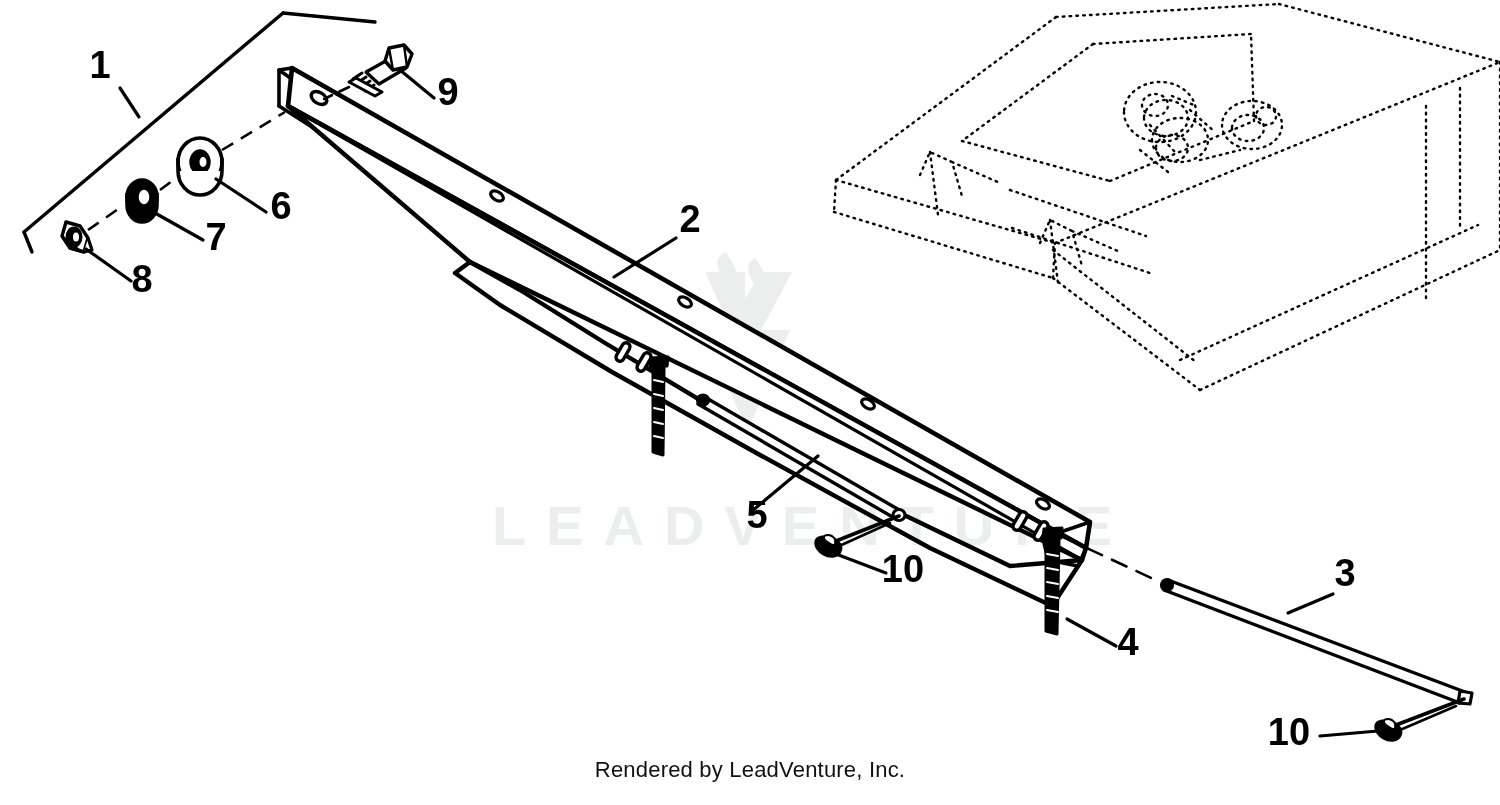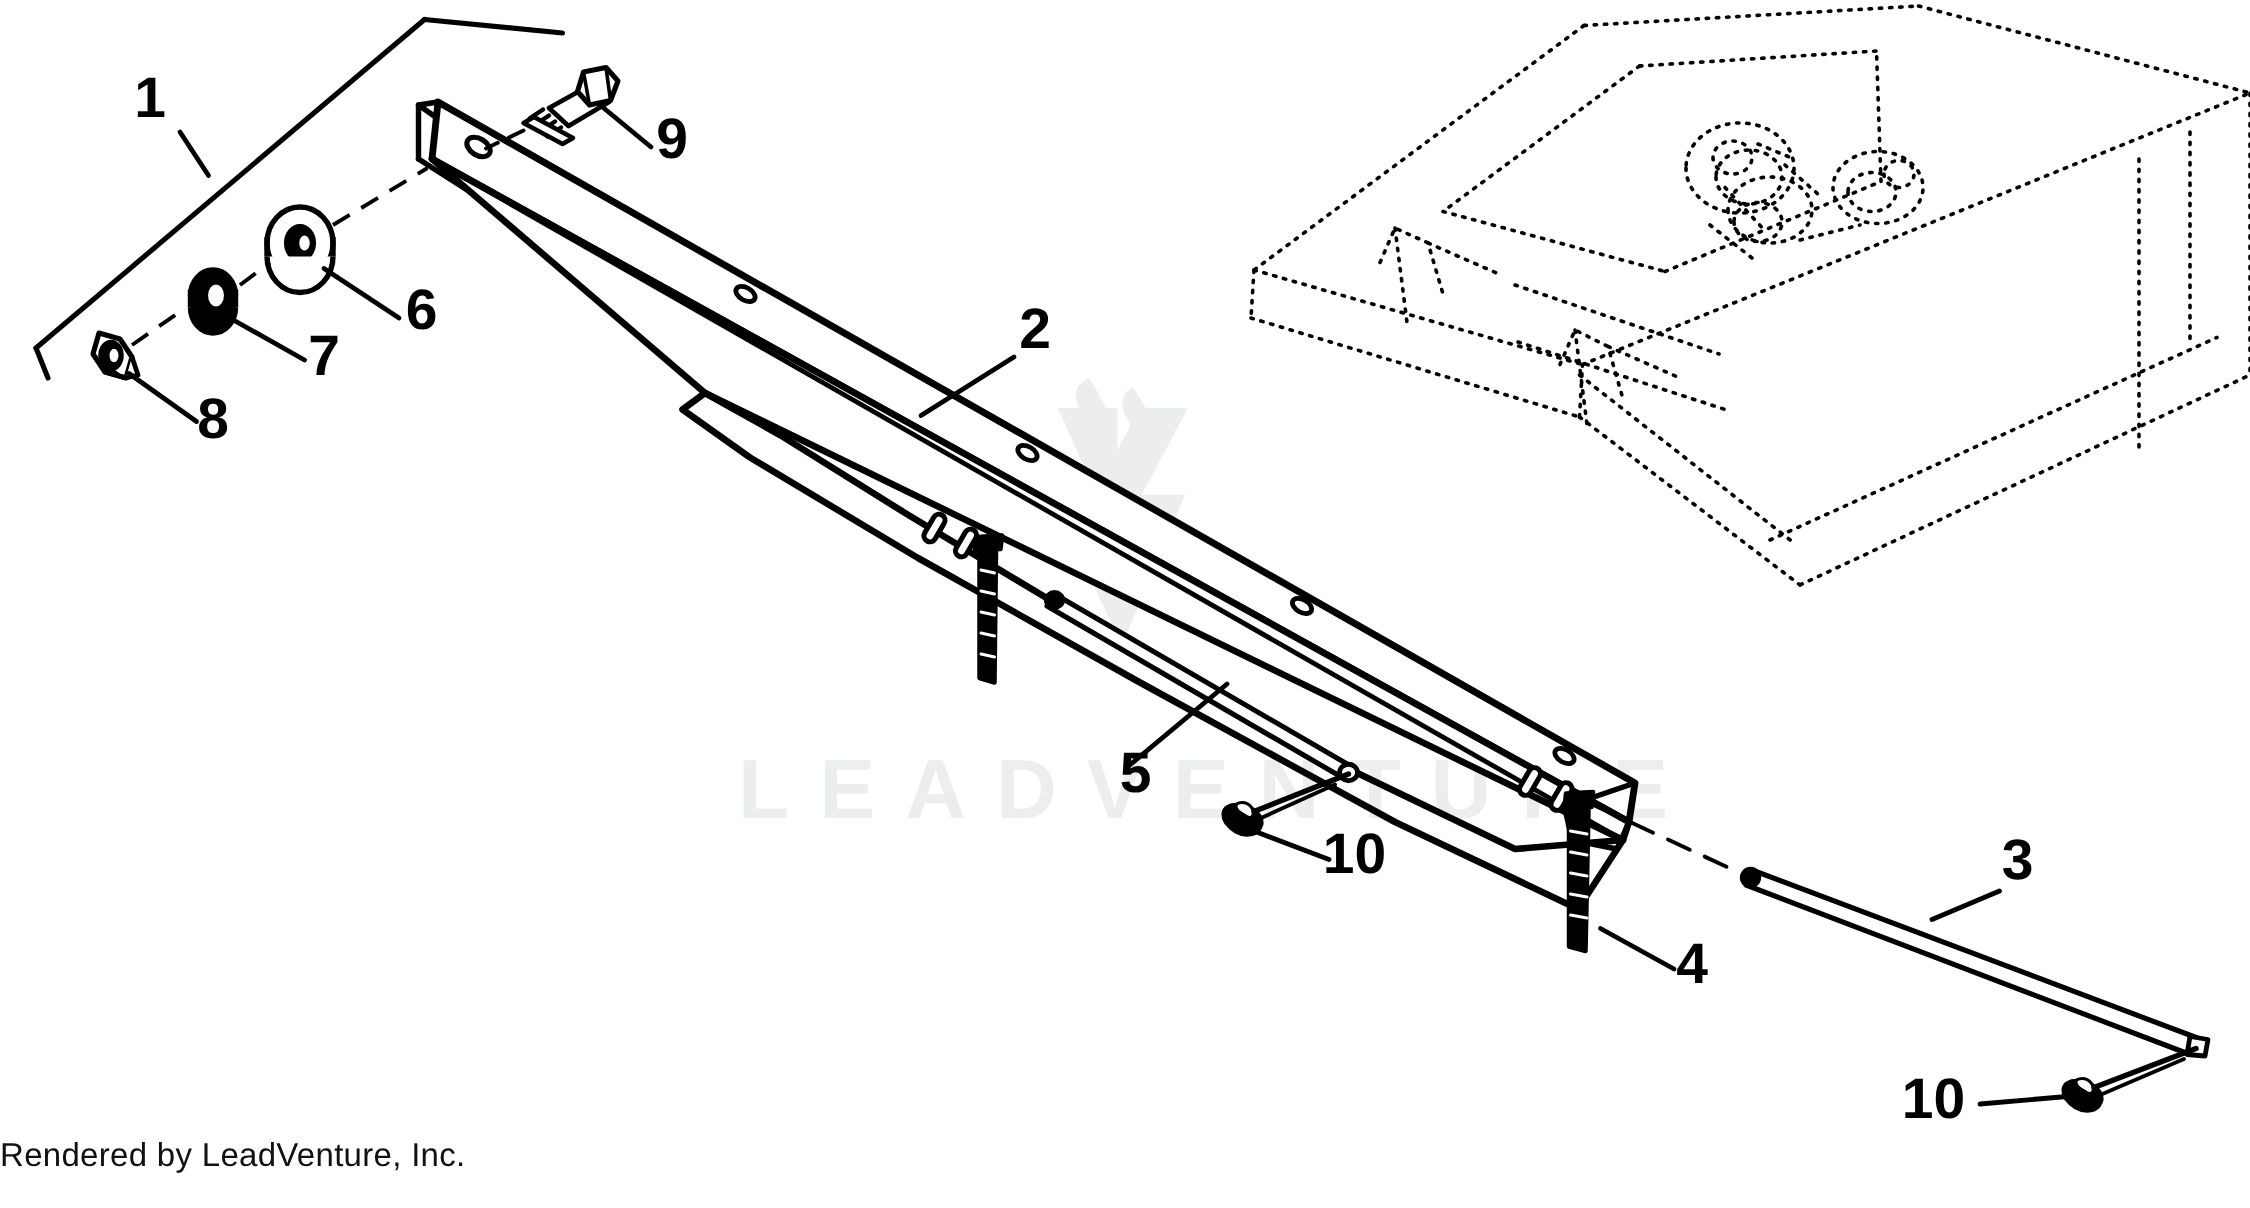--- a/index.html
+++ b/index.html
@@ -36,20 +36,21 @@
     font-weight: bold;
     font-size: 56px;
     letter-spacing: 20px;
     fill: #eceded;
   }
   #footer {
     position: absolute;
     left: 0;
     width: 1500px;
     top: 757px;
+    text-align: center;
     font-family: "Liberation Sans", sans-serif;
     font-size: 22px;
     color: #111111;
     letter-spacing: 0.2px;
   }
 </style>
 </head>
 <body>
 
 <div id="stage">

